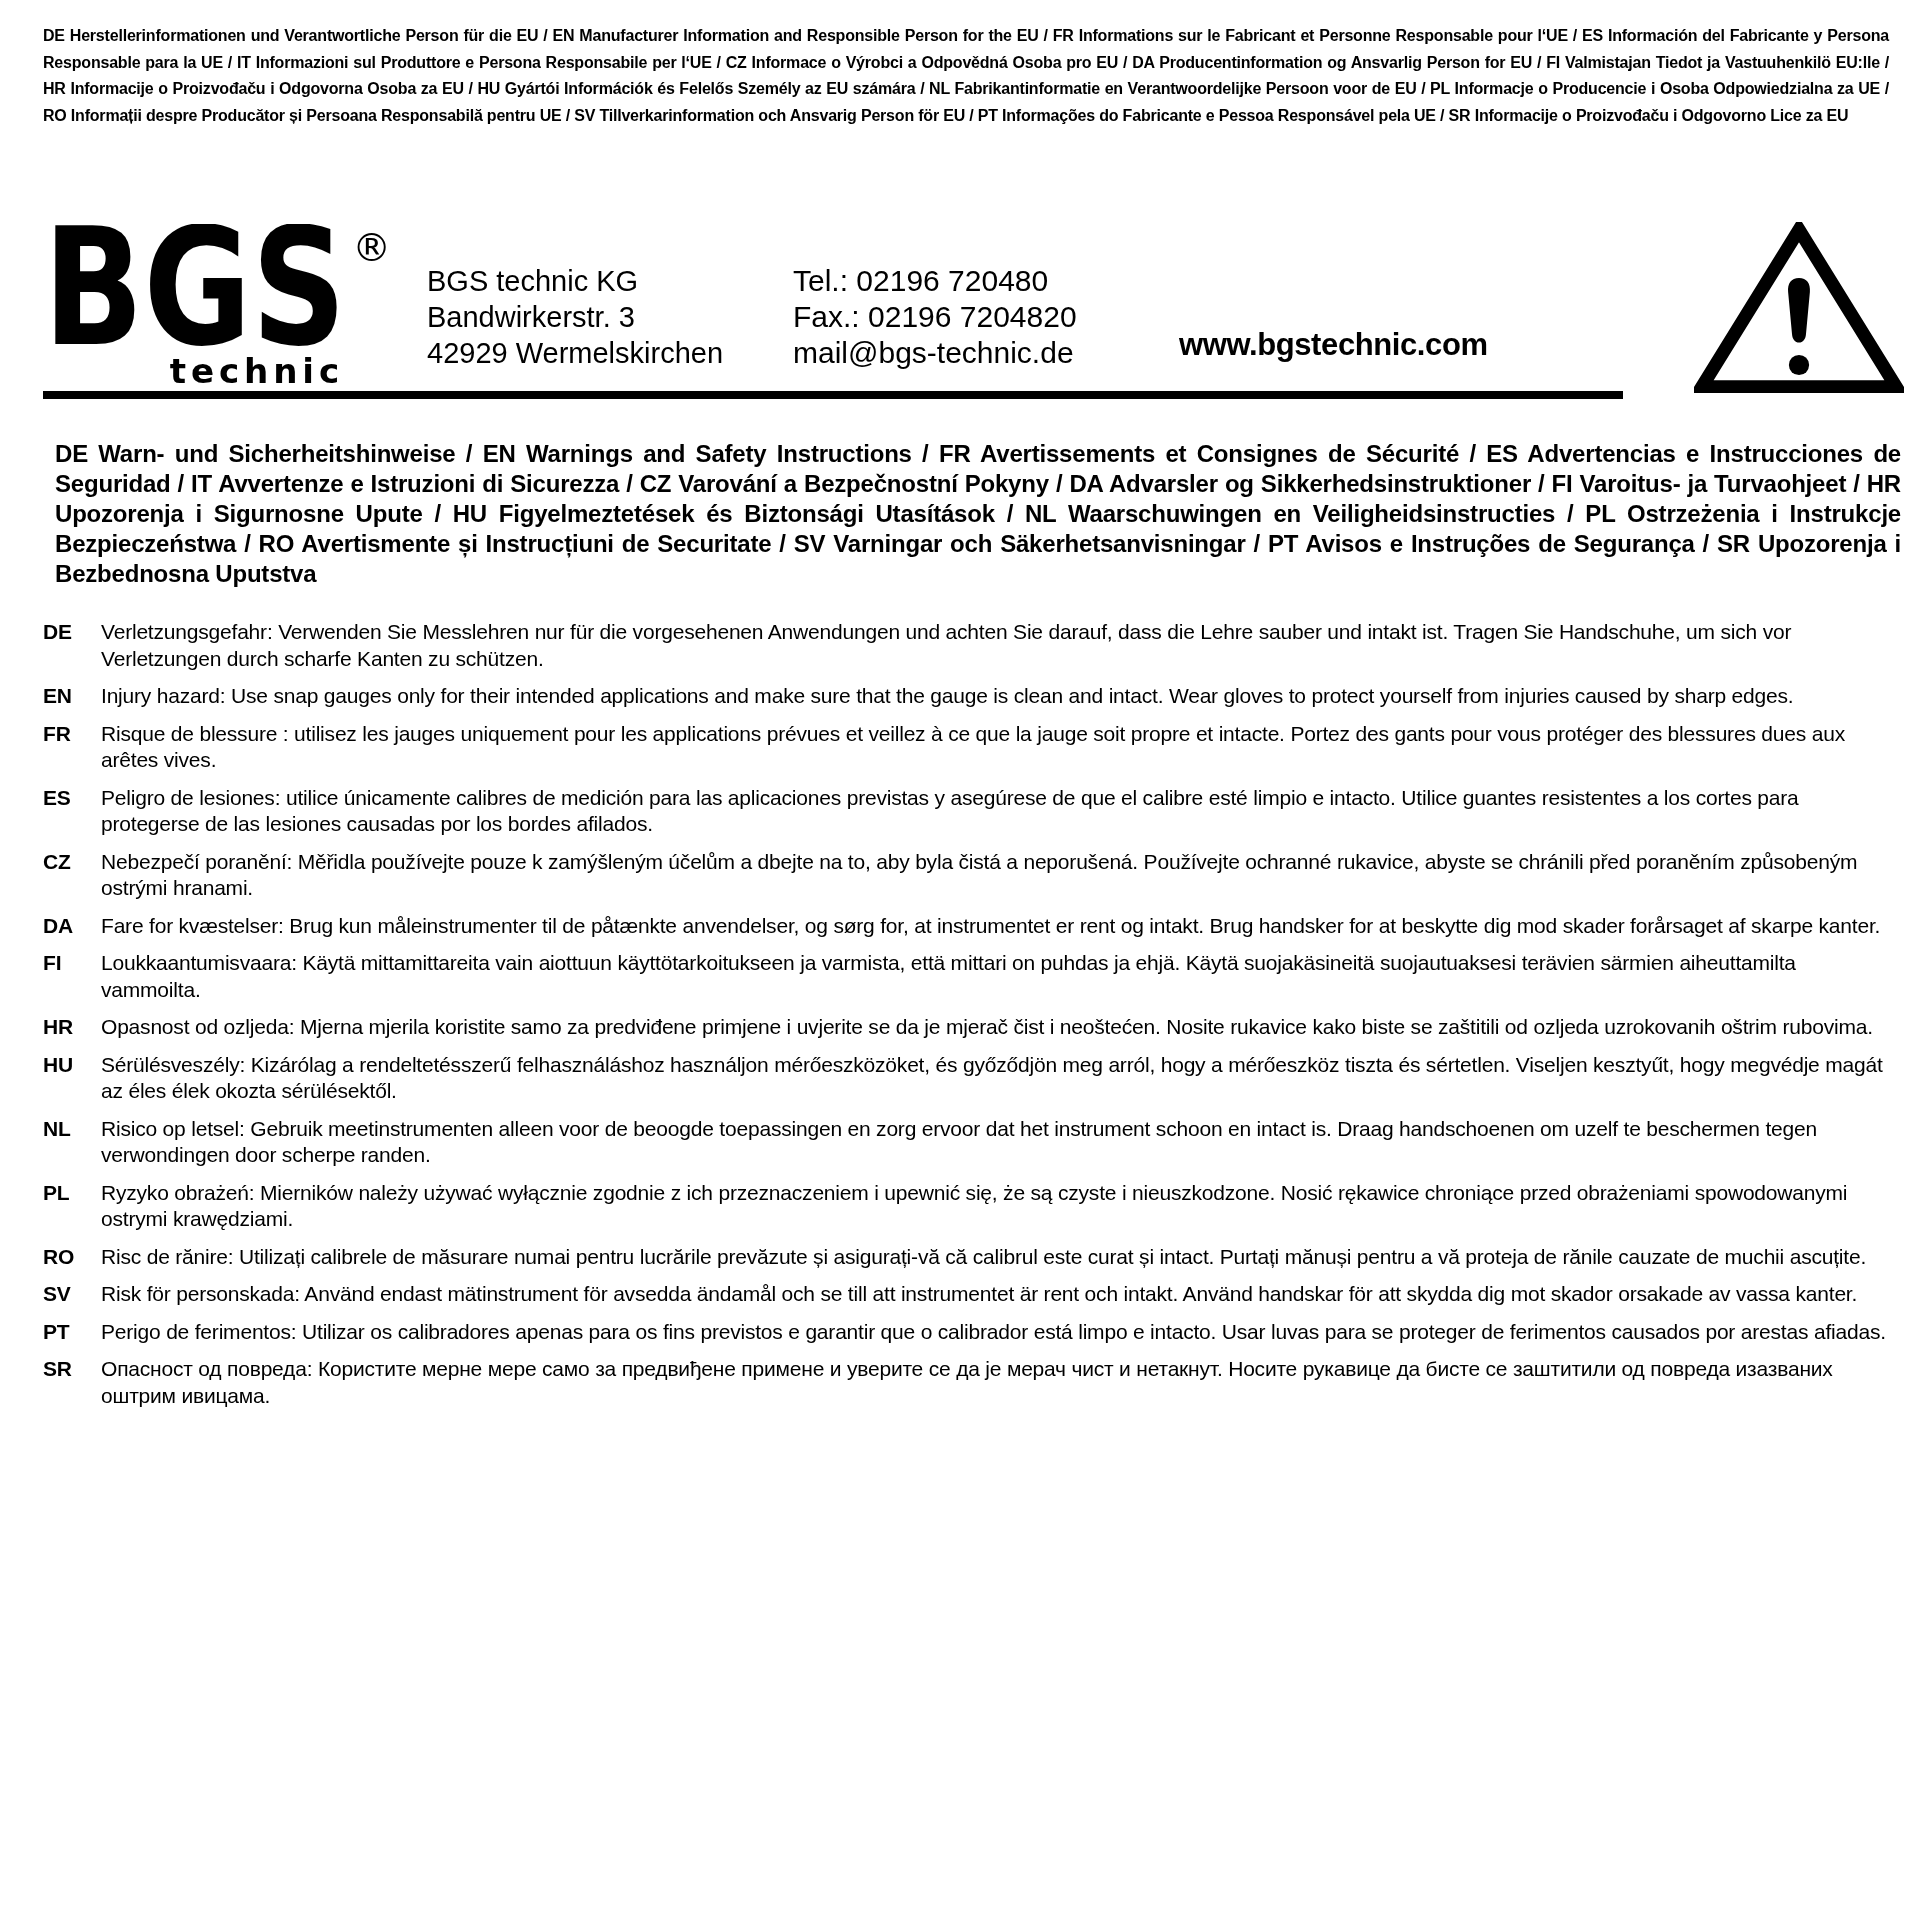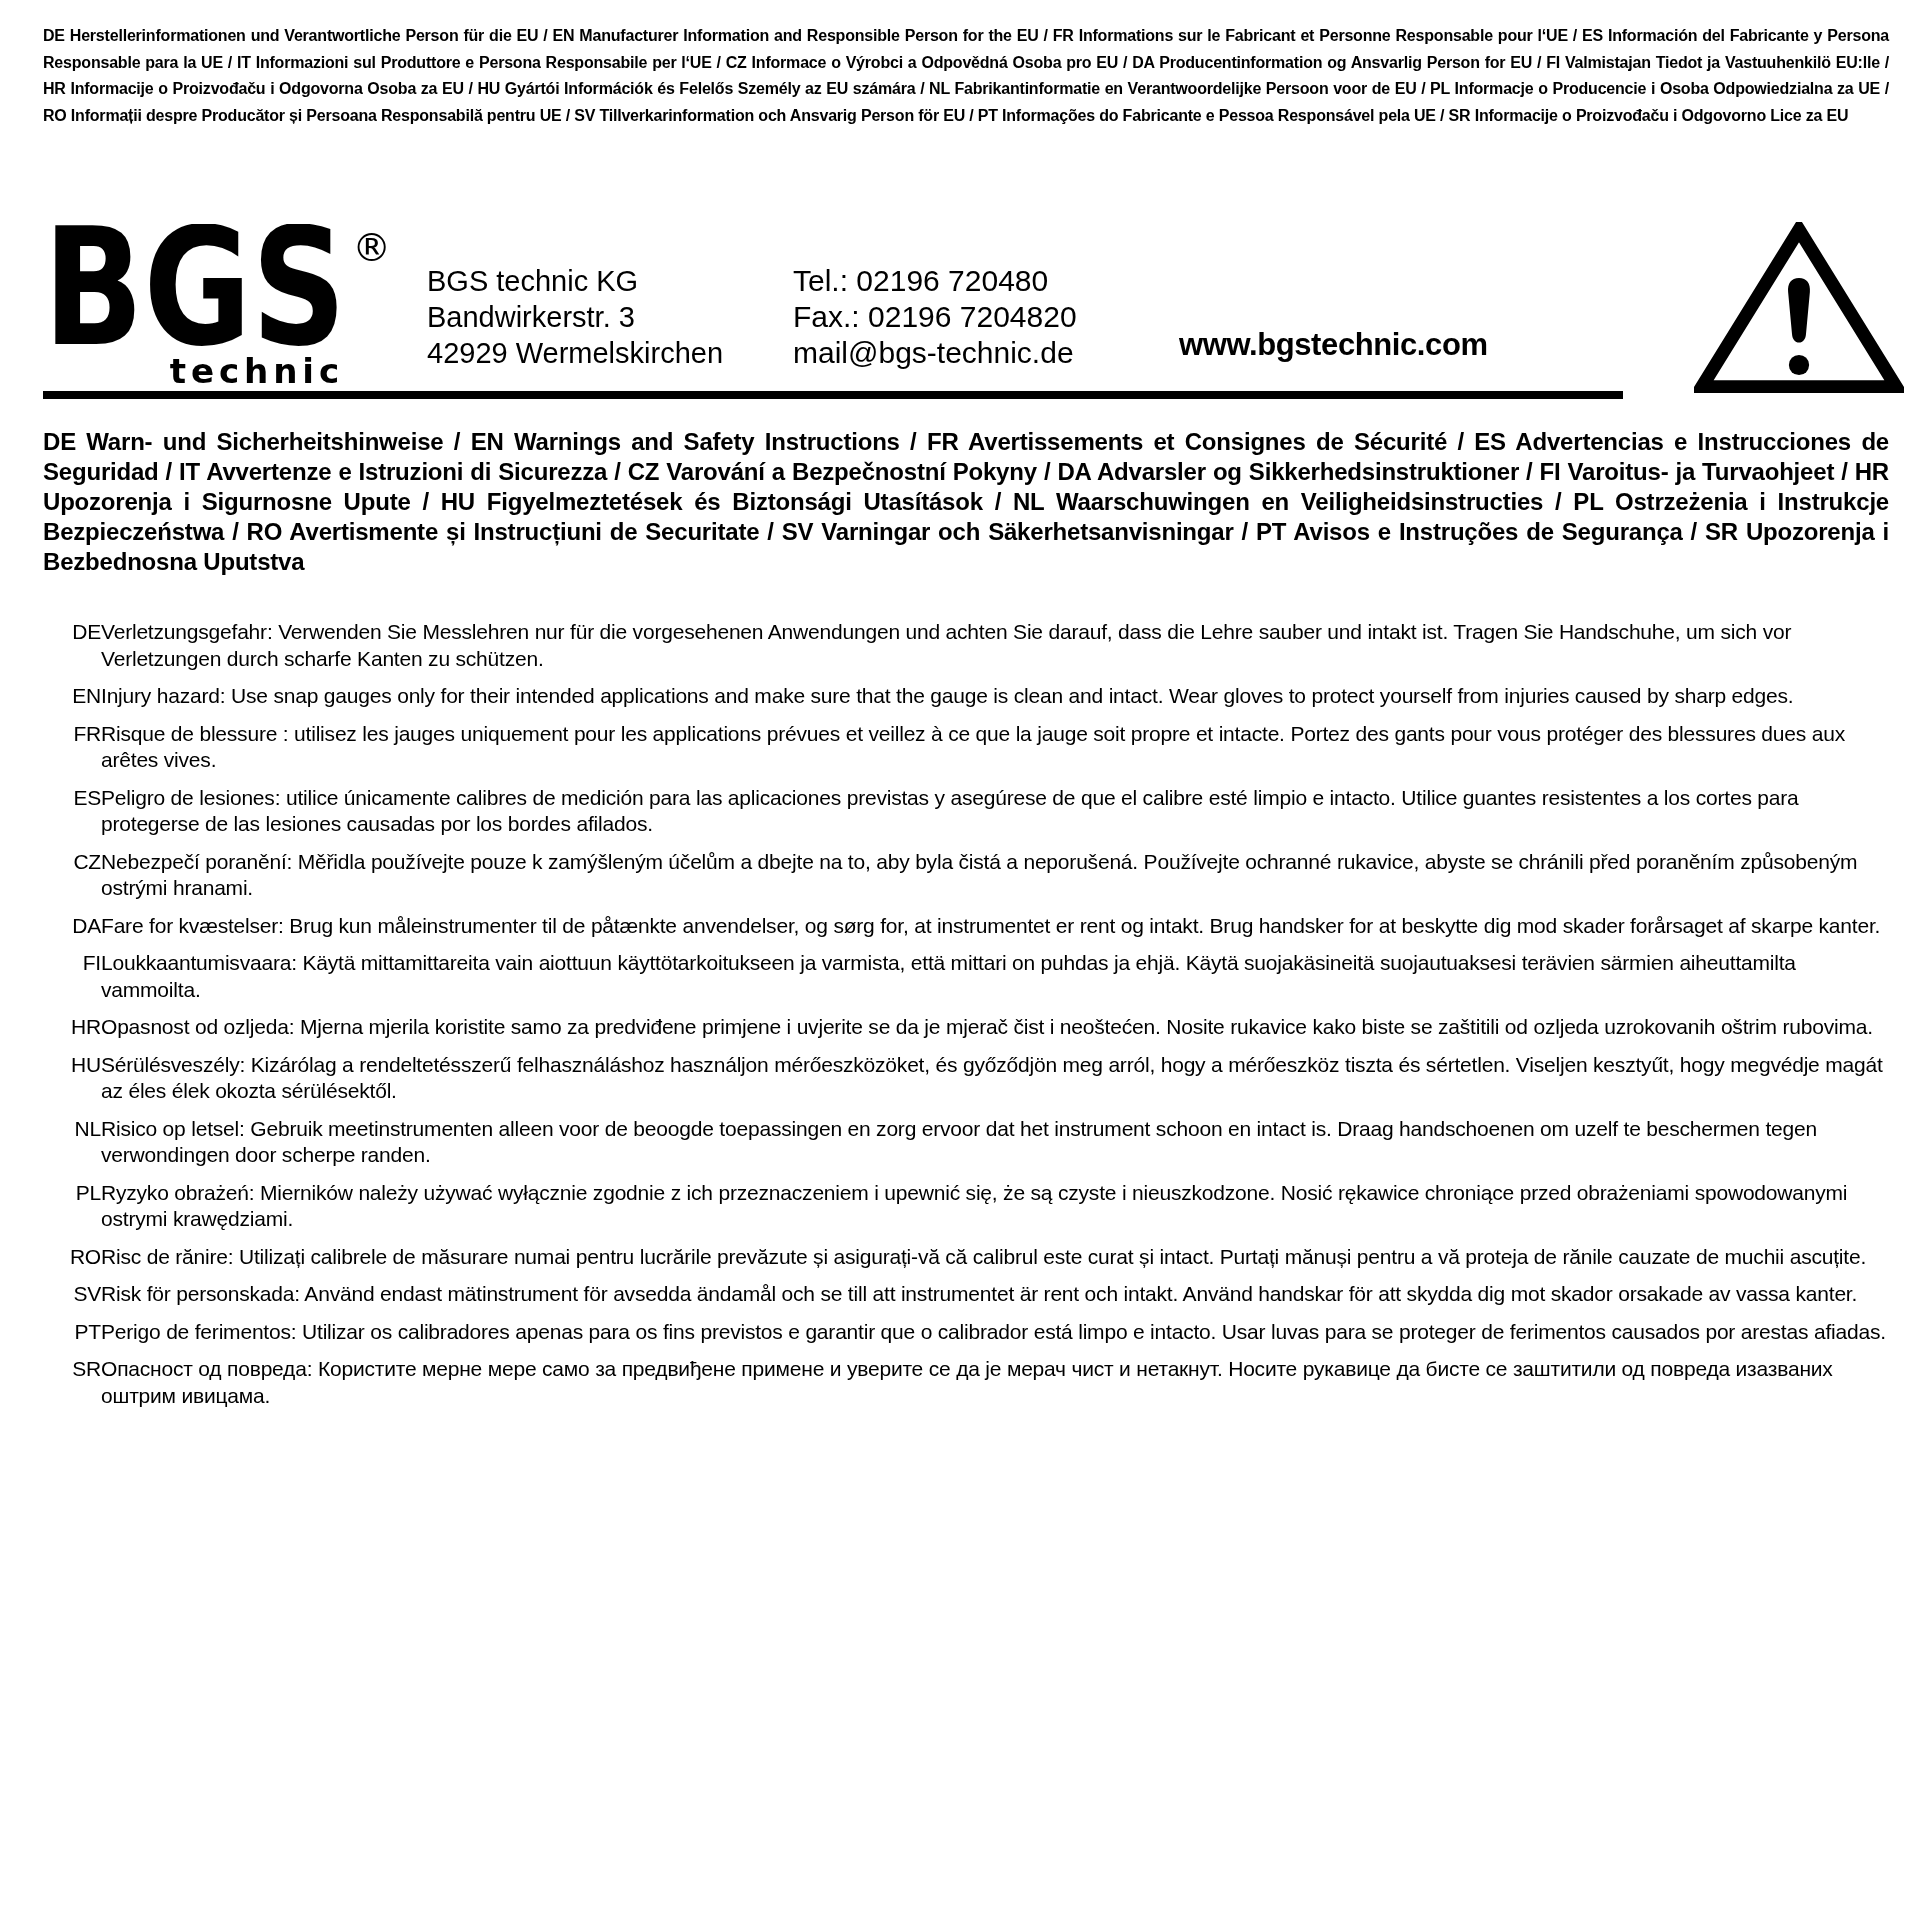--- a/index.html
+++ b/index.html
@@ -25,33 +25,33 @@
   .website{
     position:absolute;left:1179px;top:327px;width:448px;
     font-size:31px;font-weight:bold;letter-spacing:-0.4px;white-space:nowrap;
   }
   .warning-triangle{position:absolute;left:1694px;top:222px;}
 
   .divider{position:absolute;left:43px;top:391px;width:1580px;height:7.8px;background:#000;}
 
   
   .safety-header{
-    position:absolute;left:43px;top:427px;width:1846px;margin:0;
+    position:absolute;left:43px;top:427px;width:1846px;margin:12px;
     font-weight:bold;font-size:24px;line-height:30px;
     letter-spacing:-0.2px;text-align:justify;font-stretch:condensed;
   }
 
   
   .safety-list{position:absolute;left:43px;top:619px;width:1848px;}
   .safety-item{
     display:flex;align-items:flex-start;
     margin-bottom:11px;
     font-size:21px;line-height:26.5px;letter-spacing:-0.2px;font-stretch:condensed;
   }
-  .safety-item .code{flex:0 0 58px;font-weight:normal;text-align:right;}
+  .safety-item .code{flex:0 0 58px;font-weight:bold;}
   .safety-item .text{flex:1;}
 </style>
 </head>
 <body>
 
 <div class="page">
 
   <p class="mfr-header">DE Herstellerinformationen und Verantwortliche Person für die EU  /  EN Manufacturer Information and Responsible Person for the EU  /  FR Informations sur le Fabricant et Personne Responsable pour l‘UE  /  ES Información del Fabricante y Persona Responsable para la UE  /  IT Informazioni sul Produttore e Persona Responsabile per l‘UE  /  CZ Informace o Výrobci a Odpovědná Osoba pro EU  /  DA Producentinformation og Ansvarlig Person for EU  /  FI Valmistajan Tiedot ja Vastuuhenkilö EU:lle  /  HR Informacije o Proizvođaču i Odgovorna Osoba za EU  /  HU Gyártói Információk és Felelős Személy az EU számára  /  NL Fabrikantinformatie en Verantwoordelijke Persoon voor de EU  /  PL Informacje o Producencie i Osoba Odpowiedzialna za UE  /  RO Informații despre Producător și Persoana Responsabilă pentru UE  /  SV Tillverkarinformation och Ansvarig Person för EU  /  PT Informações do Fabricante e Pessoa Responsável pela UE  /  SR Informacije o Proizvođaču i Odgovorno Lice za EU</p>
 
   <svg class="logo-svg" width="350" height="167" viewBox="0 0 450 215" aria-hidden="true">

